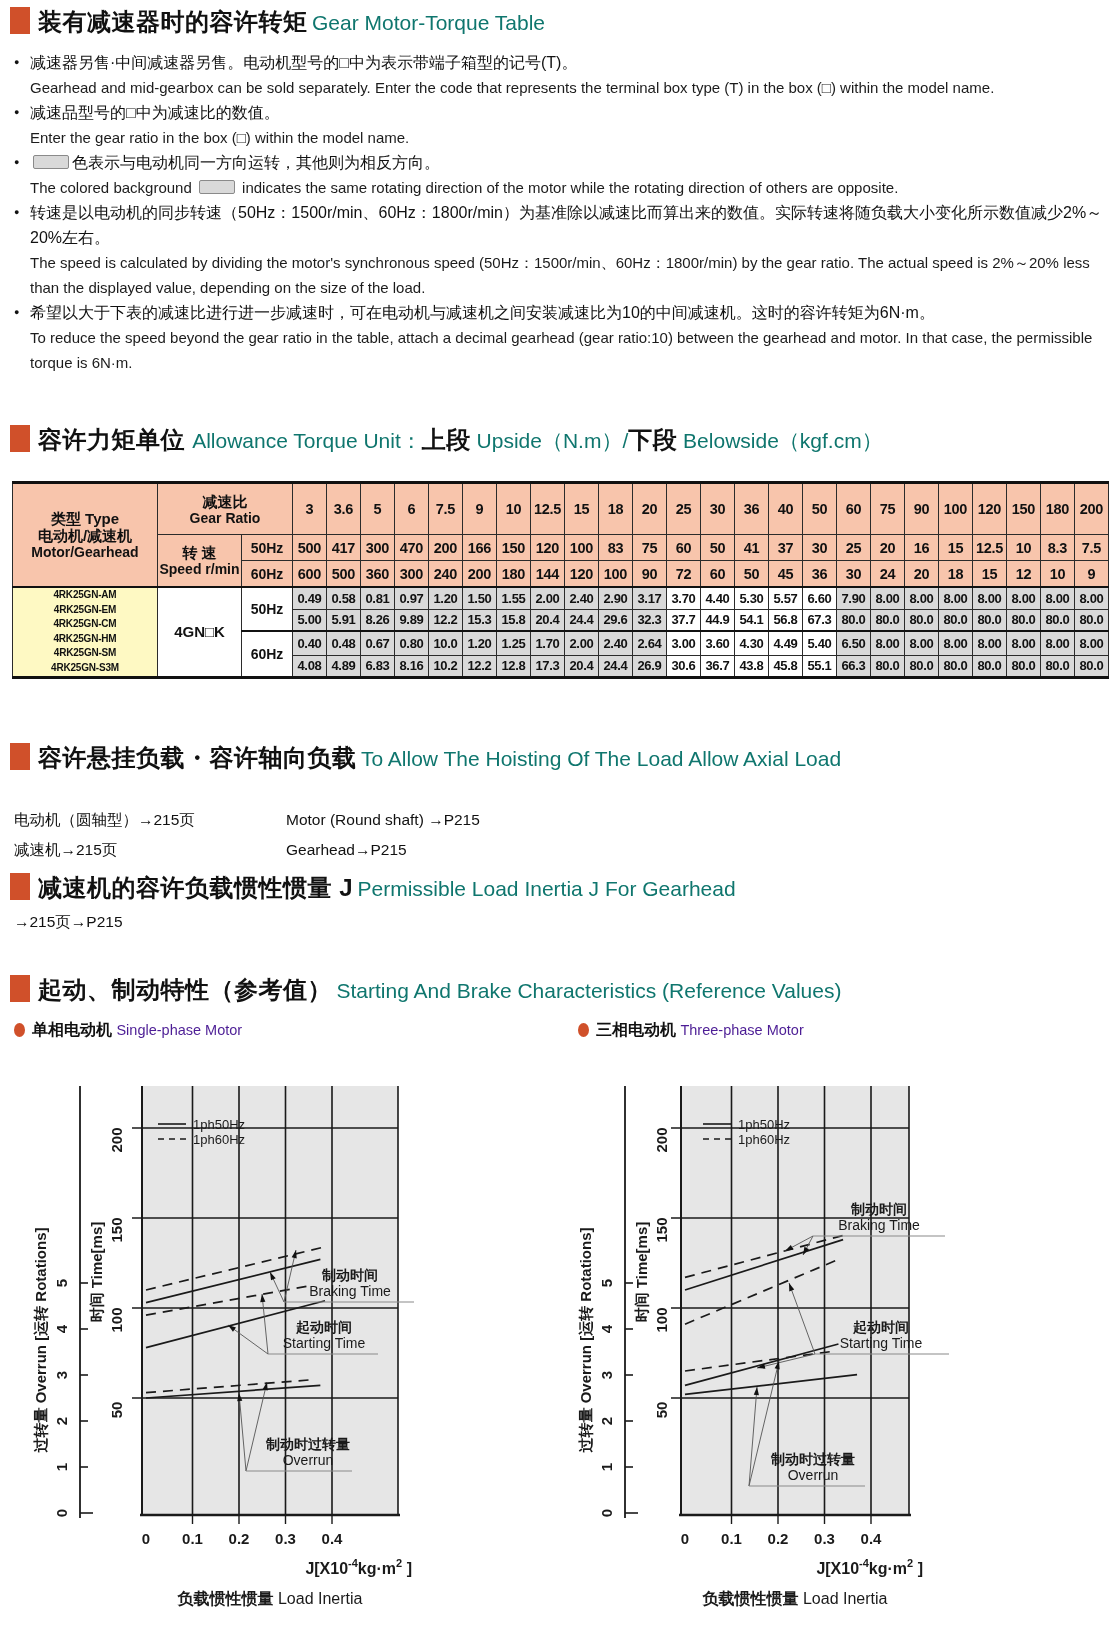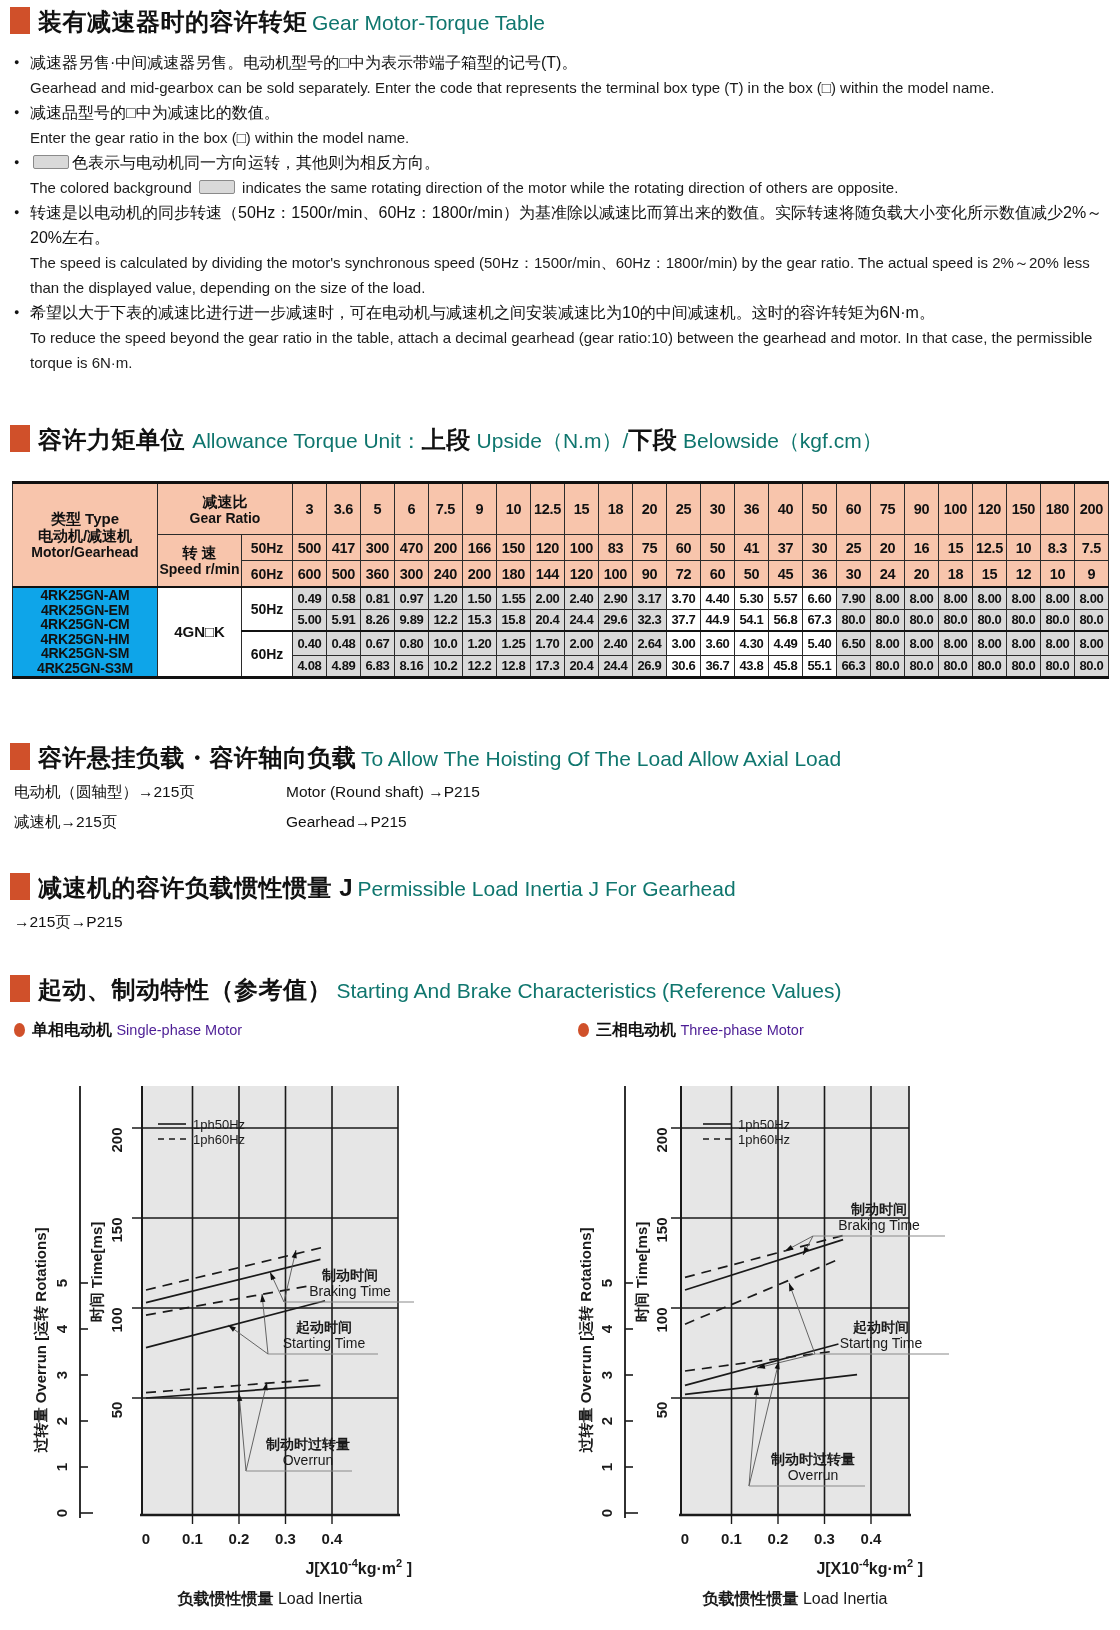--- a/index.html
+++ b/index.html
@@ -31,30 +31,30 @@
   .corner-l1,.corner-l2{font-size:15px;line-height:17px;}
   .corner-l3{font-size:14px;line-height:16px;}
   .gr-cjk{font-size:15px;line-height:17px;}
   .gr-en{font-size:14px;line-height:16px;font-weight:bold;}
   th.ratio{font-size:14.5px;letter-spacing:-.3px;}
   th.speedval{font-size:14.5px;letter-spacing:-.3px;}
   th.hz,td.hz{font-size:14px;}
   td.hz{background:#fff;}
   td.val{font-size:13px;letter-spacing:-.3px;background:#fff;}
   td.val.same{background:#d9d9d9;}
-  td.models{background:#0ea5e9;font-size:14px;line-height:14.6px;letter-spacing:-.2px;}
+  td.models{background:#fef9c3;font-size:10px;line-height:14.6px;letter-spacing:-.2px;}
   td.ghead{background:#fff;font-size:15px;}
   tr.hdr1 th{height:50px;}
   tr.hdr2 th,tr.hdr3 th{height:25px;margin-left:28px;}
   tbody tr{height:22px;}
   tbody tr.first td{border-top:2px solid #111;}
   tbody tr.mid td{border-top:2px solid #111;}
   
   .ref-line{position:absolute;left:14px;font-size:15.5px;color:#111;white-space:nowrap;}
-  .ref-line .cjk{display:inline-block;width:272px;}
+  .ref-line .cjk{display:inline-block;width:272px;margin-top:28px;}
   
   .sub-bullet{position:absolute;white-space:nowrap;}
   .sub-bullet .dot{display:inline-block;width:11px;height:14px;border-radius:50%;
     background:#d0502a;vertical-align:-2px;margin-right:7px;}
   .sb-cjk{font-size:16px;font-weight:bold;}
   .sb-en{font-size:14.5px;color:#4c1d95;}
   .chart{position:absolute;top:1040px;}
 </style>
 </head>
 <body>

